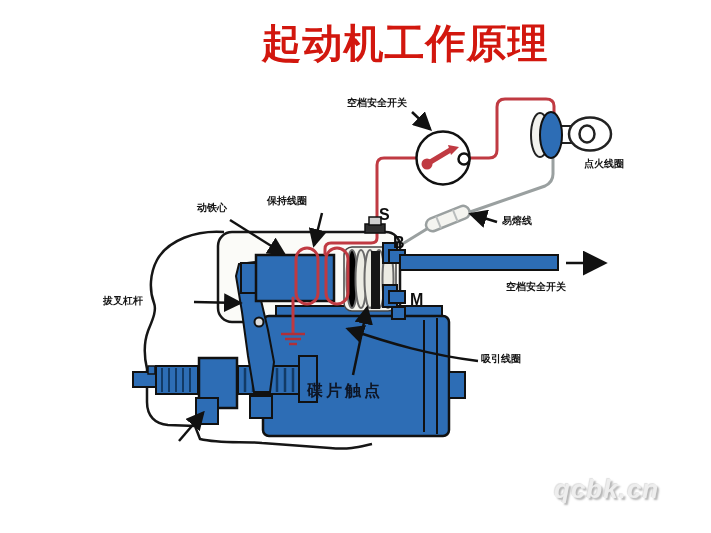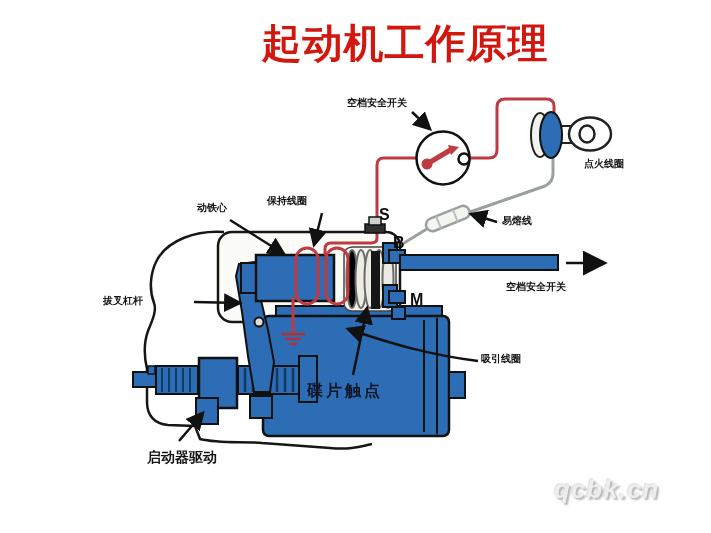--- a/index.html
+++ b/index.html
@@ -179,21 +179,20 @@
   <div class="lbl" style="left:584px;top:157px">点火线圈</div>
   <div class="lbl" style="left:502px;top:214px">易熔线</div>
   <div class="lbl" style="left:197px;top:201px">动铁心</div>
   <div class="lbl" style="left:267px;top:194px">保持线圈</div>
   <div class="lbl" style="left:103px;top:294px">拔叉杠杆</div>
   <div class="lbl" style="left:506px;top:280px">空档安全开关</div>
   <div class="lbl" style="left:481px;top:352px">吸引线圈</div>
   <div class="lbl" id="disc-contact-label" style="left:307px;top:381px">碟片触点</div>
 
   <div id="starter-drive-label">
-    <div>启动器驱动</div>
   </div>
 
   <div class="term" style="left:379px;top:206px">S</div>
   <div class="term" style="left:393px;top:234px">B</div>
   <div class="term" style="left:410px;top:291px">M</div>
 
   <div id="watermark">qcbk.cn</div>
 </div>
 
 </body></html>

